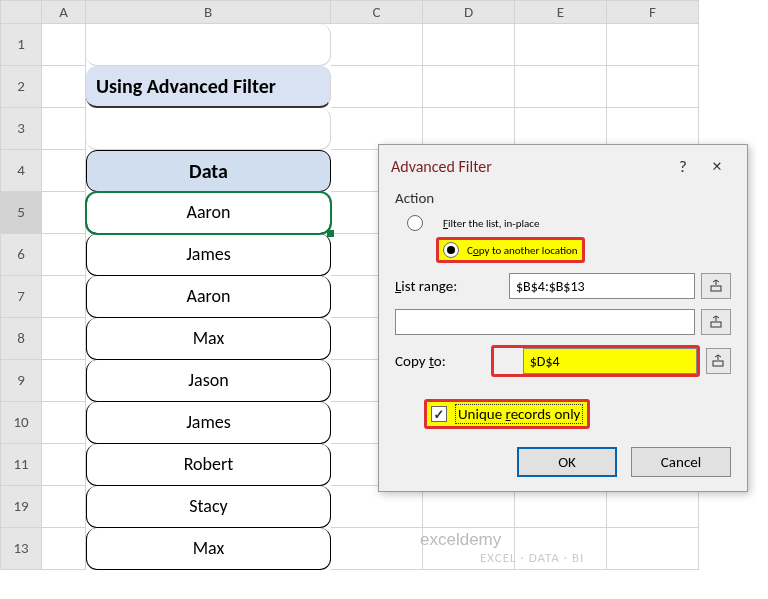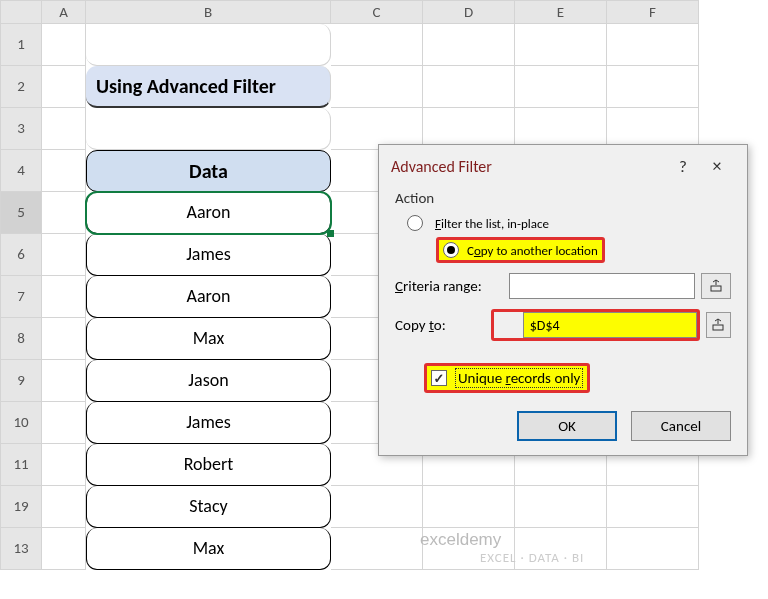--- a/index.html
+++ b/index.html
@@ -32,21 +32,21 @@
 
   
   .dialog { position: absolute; left: 378px; top: 144px; width: 370px; background: #f0f0f0; border: 1px solid #999; box-shadow: 2px 2px 8px rgba(0,0,0,0.25); font-size: 15px; }
   .dlg-title { display: flex; align-items: center; padding: 10px 12px 8px; }
   .dlg-title-text { flex: 1; font-size: 16px; color: #7f1d1d; }
   .dlg-help { width: 32px; text-align: center; font-size: 17px; color: #333; }
   .dlg-close { width: 36px; text-align: center; font-size: 18px; color: #333; }
 
   .dlg-body { padding: 4px 16px 14px; }
   .group-label { font-size: 15px; color: #333; margin-bottom: 8px; }
-  .radio-row { display: flex; align-items: center; gap: 12px; margin: 4px 0 6px 12px; font-size: 13px; }
+  .radio-row { display: flex; align-items: center; gap: 20px; margin: 4px 0 6px 12px; font-size: 11px; }
   .radio { width: 16px; height: 16px; border: 1px solid #666; border-radius: 50%; display: flex; align-items: center; justify-content: center; background: #fff; }
   .radio.checked::after { content: ""; width: 8px; height: 8px; background: #000; border-radius: 50%; }
   .hl-red { border: 3px solid #e03030; border-radius: 3px; padding: 2px 4px; display: inline-flex; align-items: center; gap: 8px; }
   .hl-yellow { background: #fdfd00; margin-left: 29px; }
 
   .field-row { display: flex; align-items: center; gap: 6px; margin: 10px 0; }
   .field-label { width: 108px; font-size: 15px; }
   .field-input { flex: 1; height: 26px; border: 1px solid #888; background: #fff; padding: 0 6px; font-size: 14px; }
   .field-input.hl-yellow { background: #fdfd00; }
   .range-btn { width: 30px; height: 26px; border: 1px solid #999; background: #e9e9e9; display: flex; align-items: center; justify-content: center; }
@@ -213,23 +213,32 @@
       <span><span class="underline-key">F</span>ilter the list, in-place</span>
     </div>
 
     <div class="radio-row">
       <span class="hl-red hl-yellow">
         <div class="radio checked"></div>
         <span>C<span class="underline-key">o</span>py to another location</span>
       </span>
     </div>
 
-
     <div class="field-row">
-      <div class="field-label"><span class="underline-key">C</span>riteria range:</div>
+      <div class="field-label"><span class="underline-key">L</span>ist range:</div>
+      <input class="field-input" value="$B$4:$B$13" style="">
+      <div class="range-btn">
+        <svg viewBox="0 0 14 14">
+            <rect x="2" y="7" width="10" height="5" fill="none" stroke="#333"></rect>
+            <path d="M7 1 L7 6 M4 3 L7 1 L10 3" fill="none" stroke="#333"></path>
+          </svg>
+      </div>
+    </div>
+
+    <div class="field-row">
       <input class="field-input" value="" style="">
       <div class="range-btn">
         <svg viewBox="0 0 14 14">
             <rect x="2" y="7" width="10" height="5" fill="none" stroke="#333"></rect>
             <path d="M7 1 L7 6 M4 3 L7 1 L10 3" fill="none" stroke="#333"></path>
           </svg>
       </div>
     </div>
 
     <div class="field-row">

